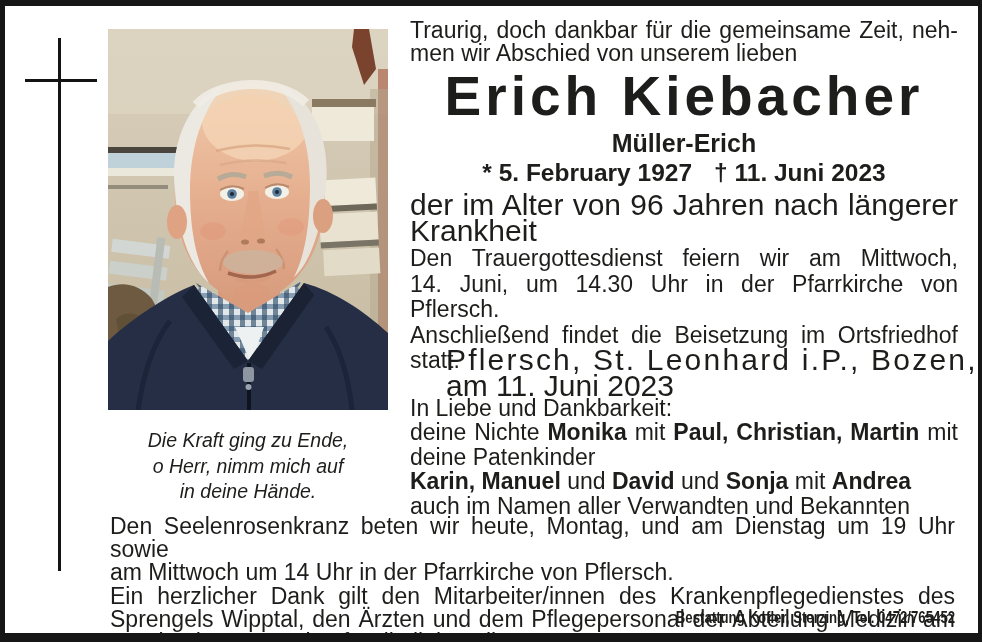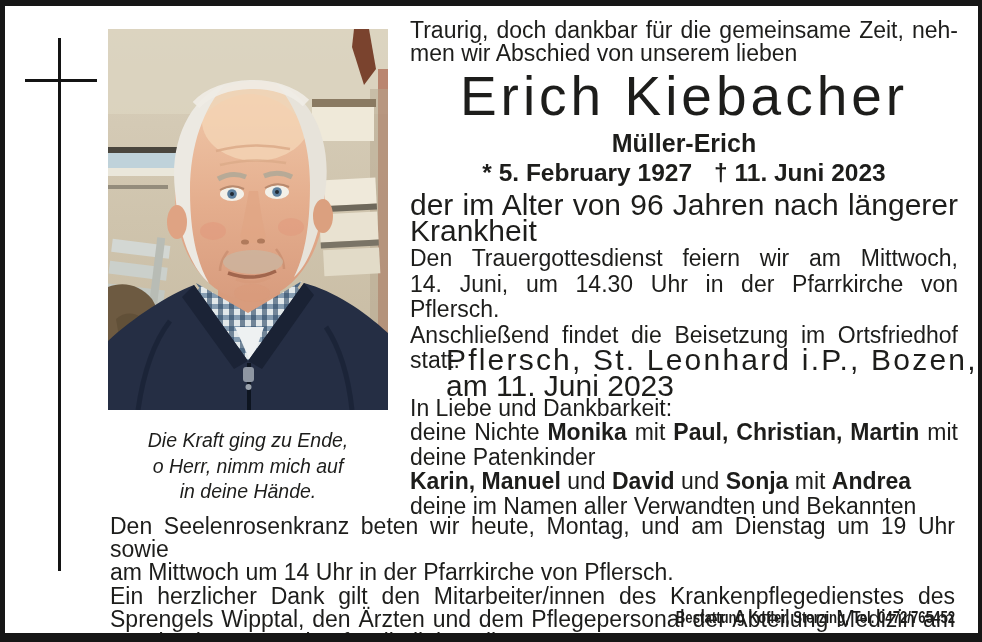--- a/index.html
+++ b/index.html
@@ -19,21 +19,21 @@
   .photo{position:absolute;left:108px;top:29px;width:280px;height:381px;overflow:hidden;}
   
   .caption{
     position:absolute;left:104px;top:428px;width:288px;text-align:center;
     font-style:italic;font-size:19.5px;line-height:25.5px;
   }
   
   .col{position:absolute;left:410px;width:548px;}
   .intro{top:19px;font-size:23px;line-height:23px;}
   .name{
-    top:68px;text-align:center;font-weight:normal;font-size:55px;line-height:56px;
+    top:68px;text-align:center;font-weight:bold;font-size:55px;line-height:56px;
     letter-spacing:4px;white-space:nowrap;
   }
   .nickname{top:130px;text-align:center;font-weight:bold;font-size:25px;line-height:26px;}
   .dates{top:159px;text-align:center;font-weight:bold;font-size:24.5px;line-height:27px;}
   .dates .death{margin-left:22px;}
   .p-death{top:192px;font-size:30px;line-height:25.5px;}
   .p-service{top:246px;font-size:23px;line-height:25.5px;}
   .p-place{top:347px;font-size:30px;line-height:26px;margin-left:36px;}
   .spaced{letter-spacing:2.2px;}
   .p-grat{top:396px;font-size:23px;line-height:24.4px;}
@@ -199,21 +199,21 @@
 <div class="col p-place">
   <span class="line spaced">Pflersch, St. Leonhard i.P., Bozen,</span>
   <span class="line">am 11. Juni 2023</span>
 </div>
 
 <div class="col p-grat">
   <span class="line">In Liebe und Dankbarkeit:</span>
   <span class="line j"><span>deine Nichte </span><span class="b">Monika</span><span> mit </span><span class="b">Paul, Christian, Martin</span><span> mit</span></span>
   <span class="line">deine Patenkinder</span>
   <span class="line"><span class="b">Karin, Manuel</span><span> und </span><span class="b">David</span><span> und </span><span class="b">Sonja</span><span> mit </span><span class="b">Andrea</span></span>
-  <span class="line">deine im Namen aller Verwandten und Bekannten</span>
+  <span class="line">auch im Namen aller Verwandten und Bekannten</span>
 </div>
 
 <div class="bottom">
   <span class="line j">Den Seelenrosenkranz beten wir heute, Montag, und am Dienstag um 19 Uhr sowie</span>
   <span class="line">am Mittwoch um 14 Uhr in der Pfarrkirche von Pflersch.</span>
   <span class="line j">Ein herzlicher Dank gilt den Mitarbeiter/innen des Krankenpflegedienstes des</span>
   <span class="line j">Sprengels Wipptal, den Ärzten und dem Pflegepersonal der Abteilung Medizin am</span>
   <span class="line">Krankenhaus Sterzing für die liebevolle Betreuung.</span>
 </div>
 

